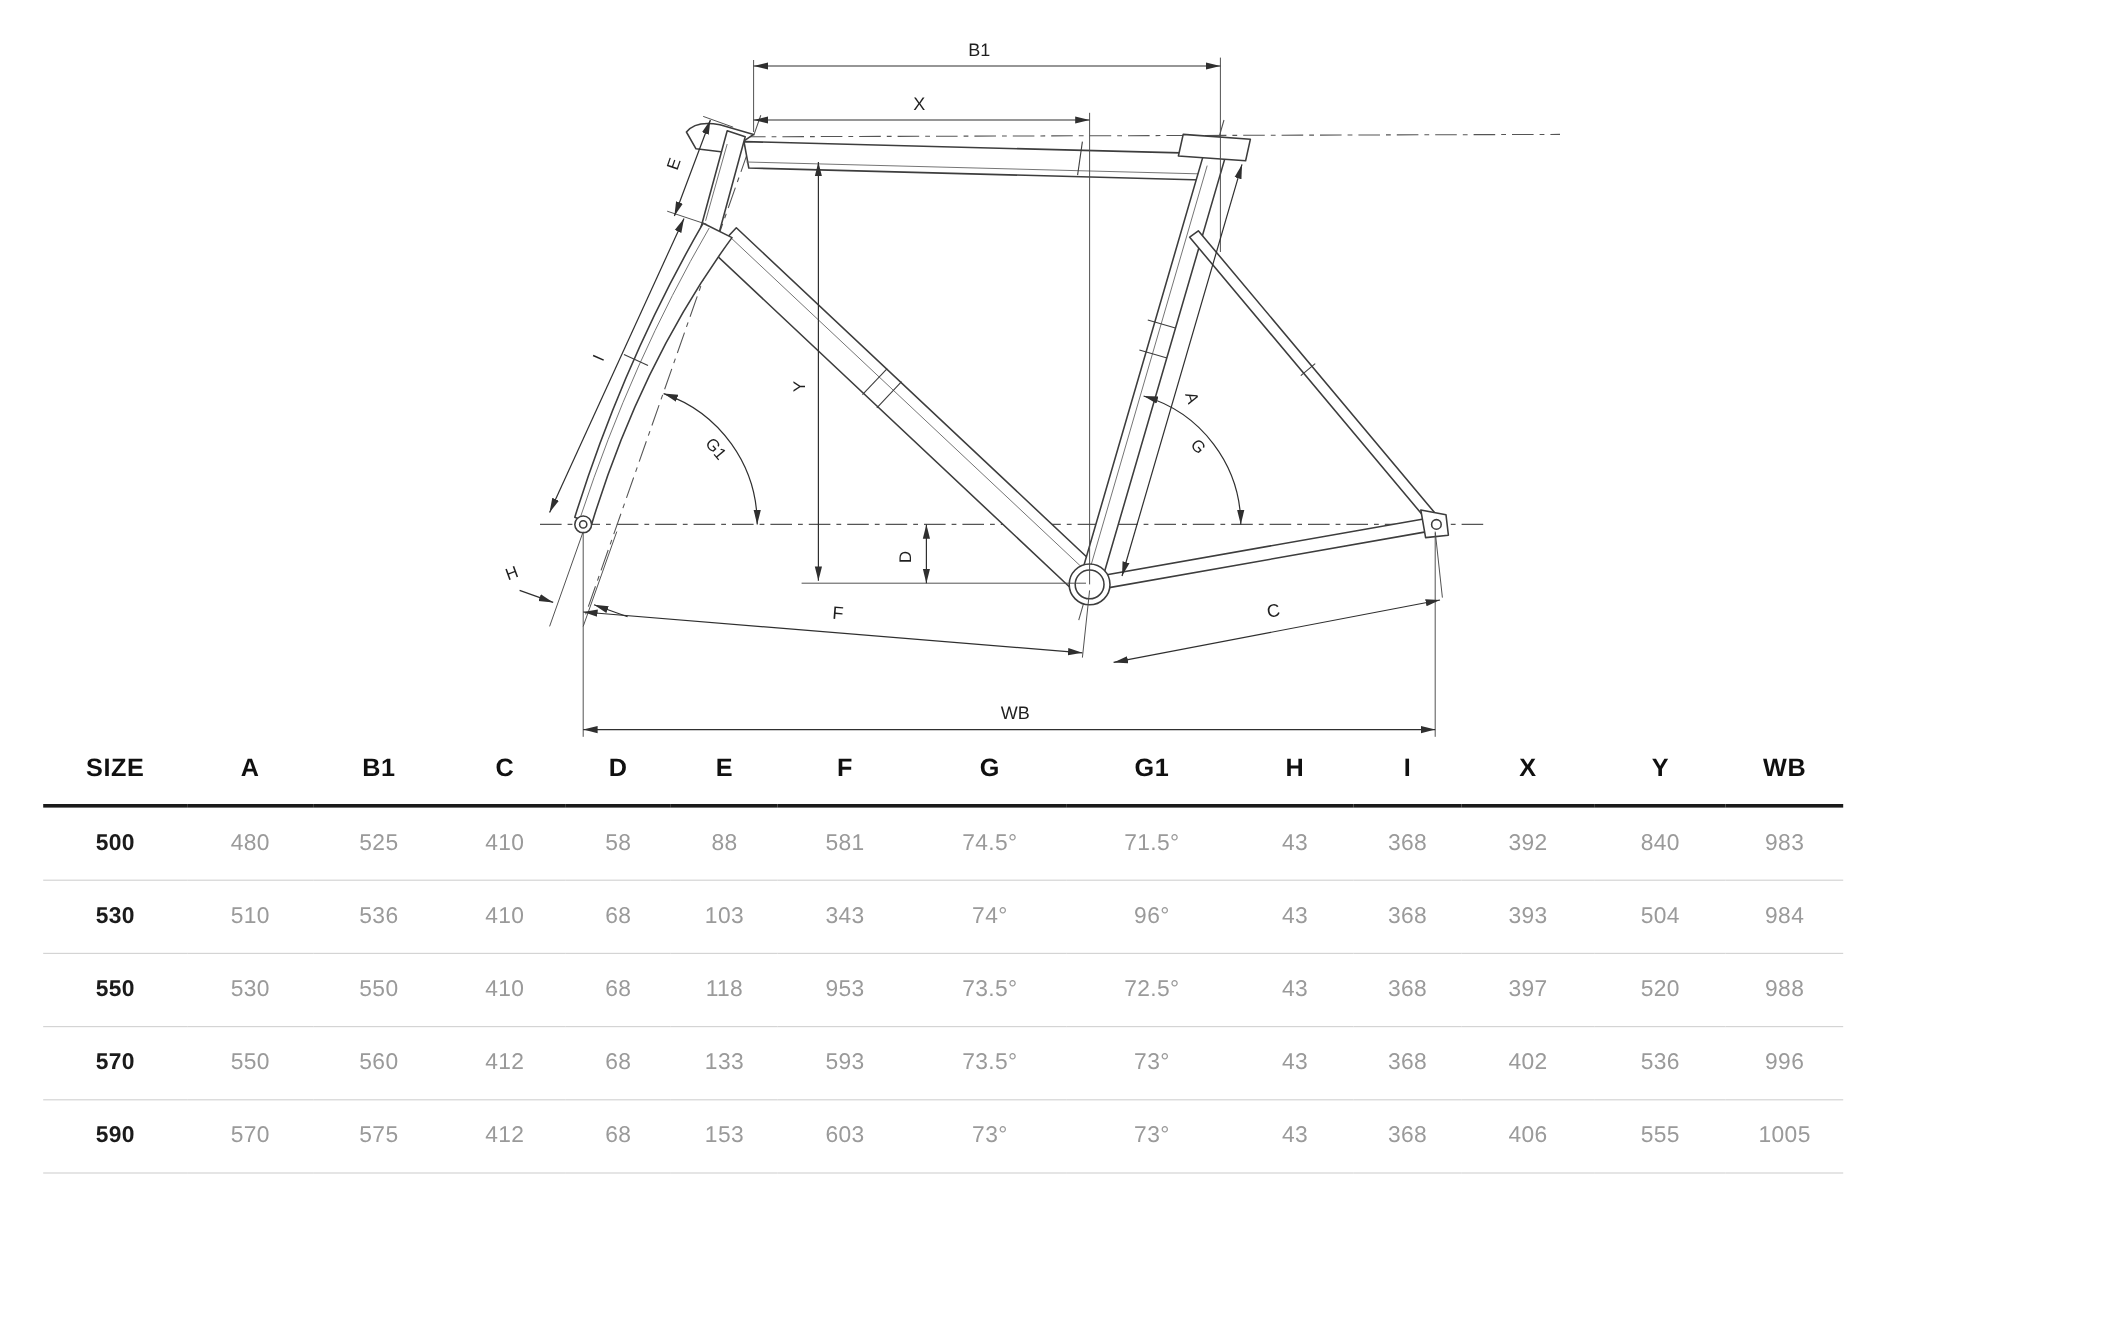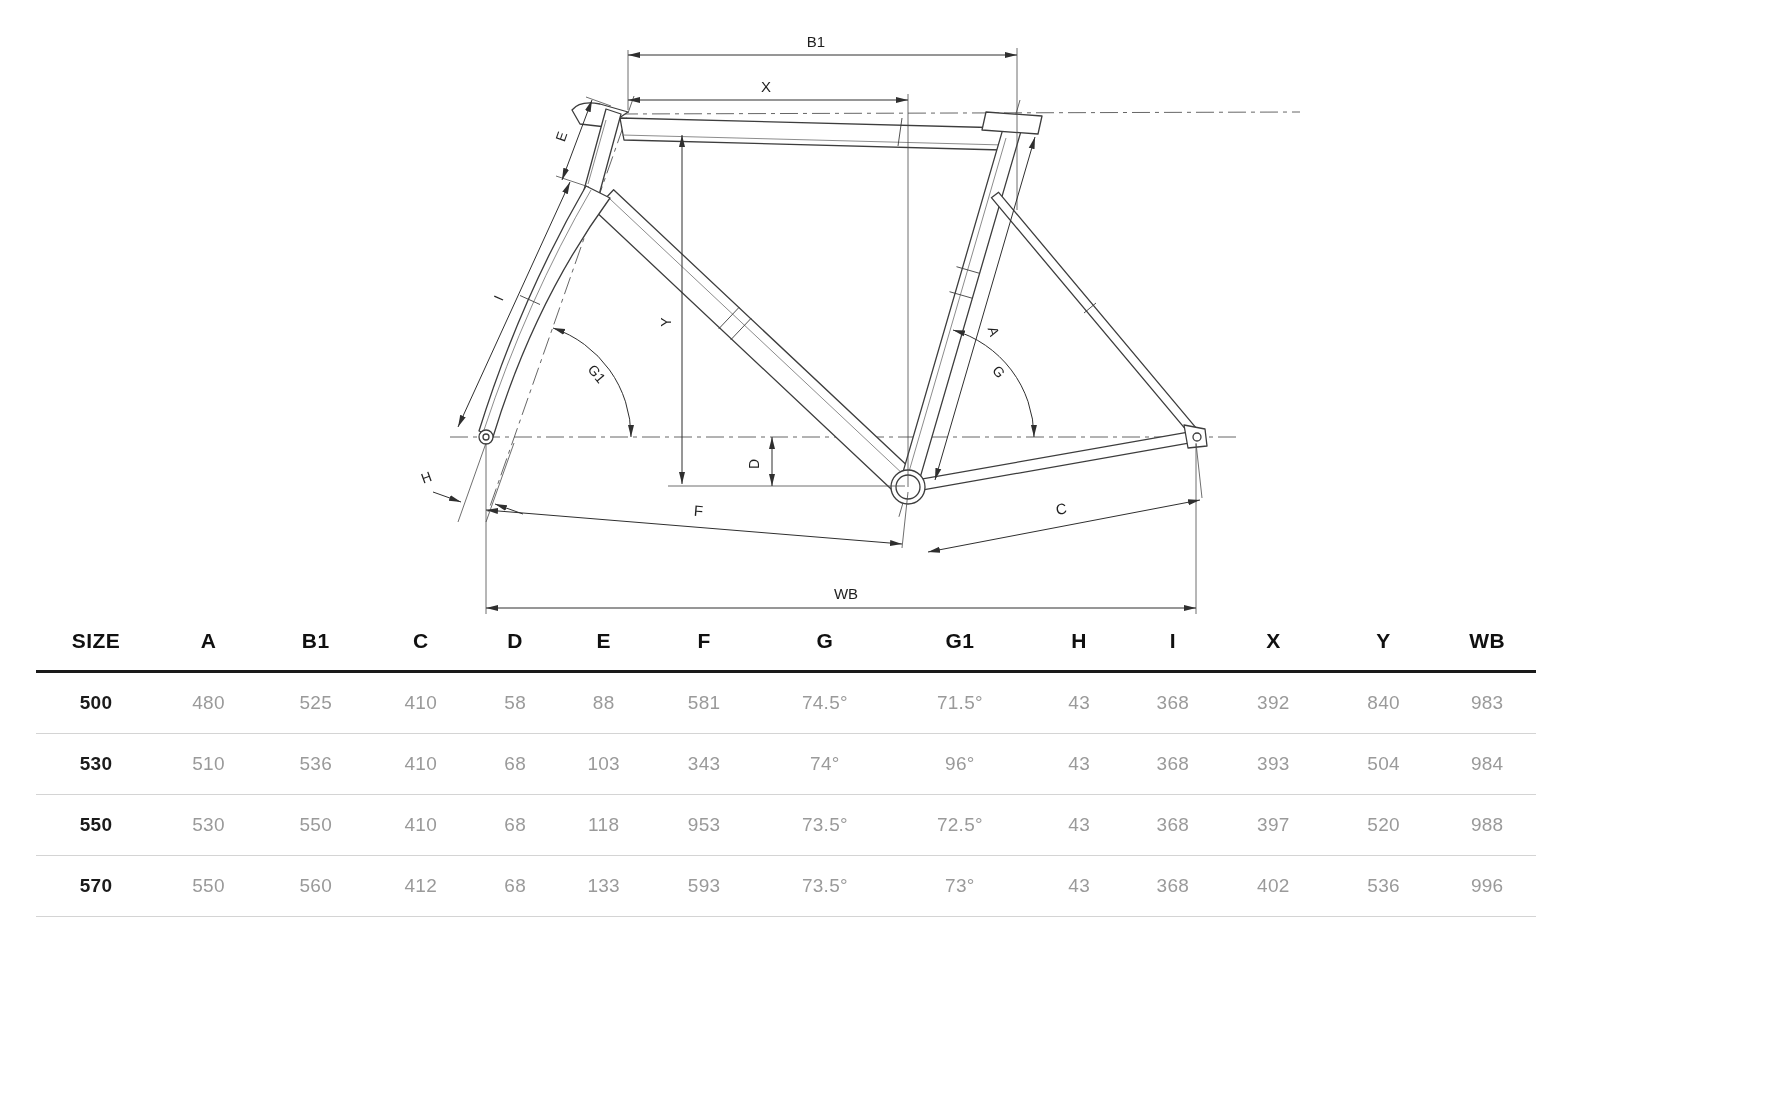--- a/index.html
+++ b/index.html
@@ -242,17 +242,33 @@
             <td>133</td>
             <td>593</td>
             <td>73.5°</td>
             <td>73°</td>
             <td>43</td>
             <td>368</td>
             <td>402</td>
             <td>536</td>
             <td>996</td>
           </tr>
+          <tr>
+            <td class="size-cell">590</td>
+            <td>570</td>
+            <td>575</td>
+            <td>412</td>
+            <td>68</td>
+            <td>153</td>
+            <td>603</td>
+            <td>73°</td>
+            <td>73°</td>
+            <td>43</td>
+            <td>368</td>
+            <td>406</td>
+            <td>555</td>
+            <td>1005</td>
+          </tr>
         </tbody>
     </table>
   </div>
 
 </div>
 
 </body></html>

